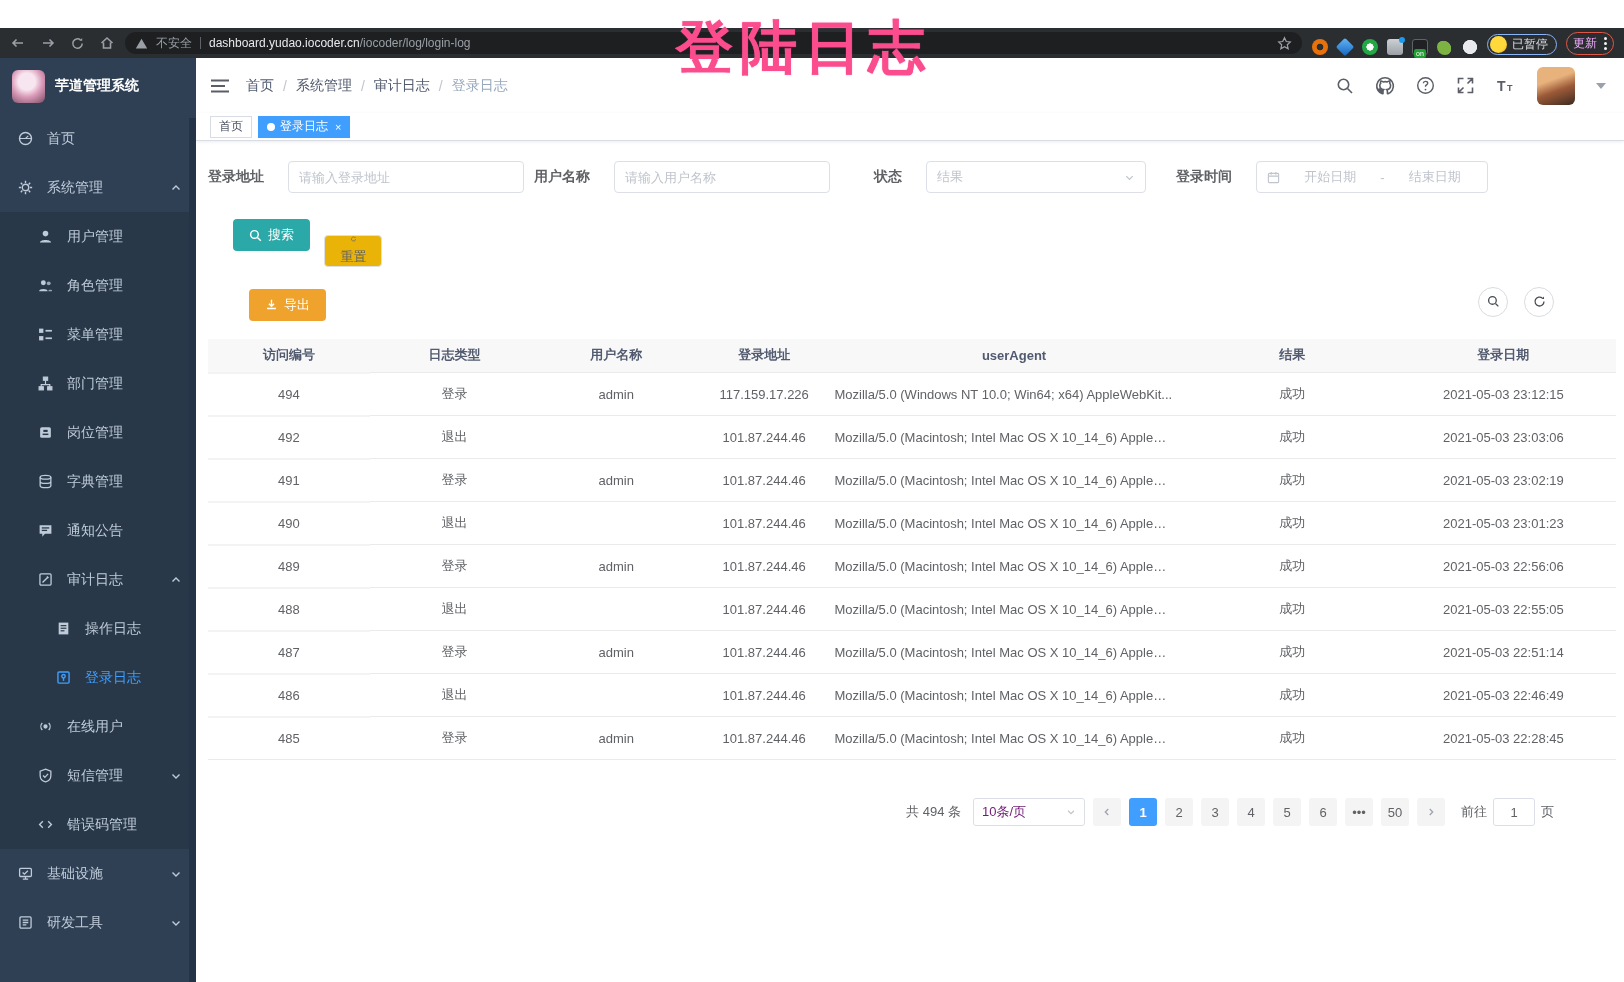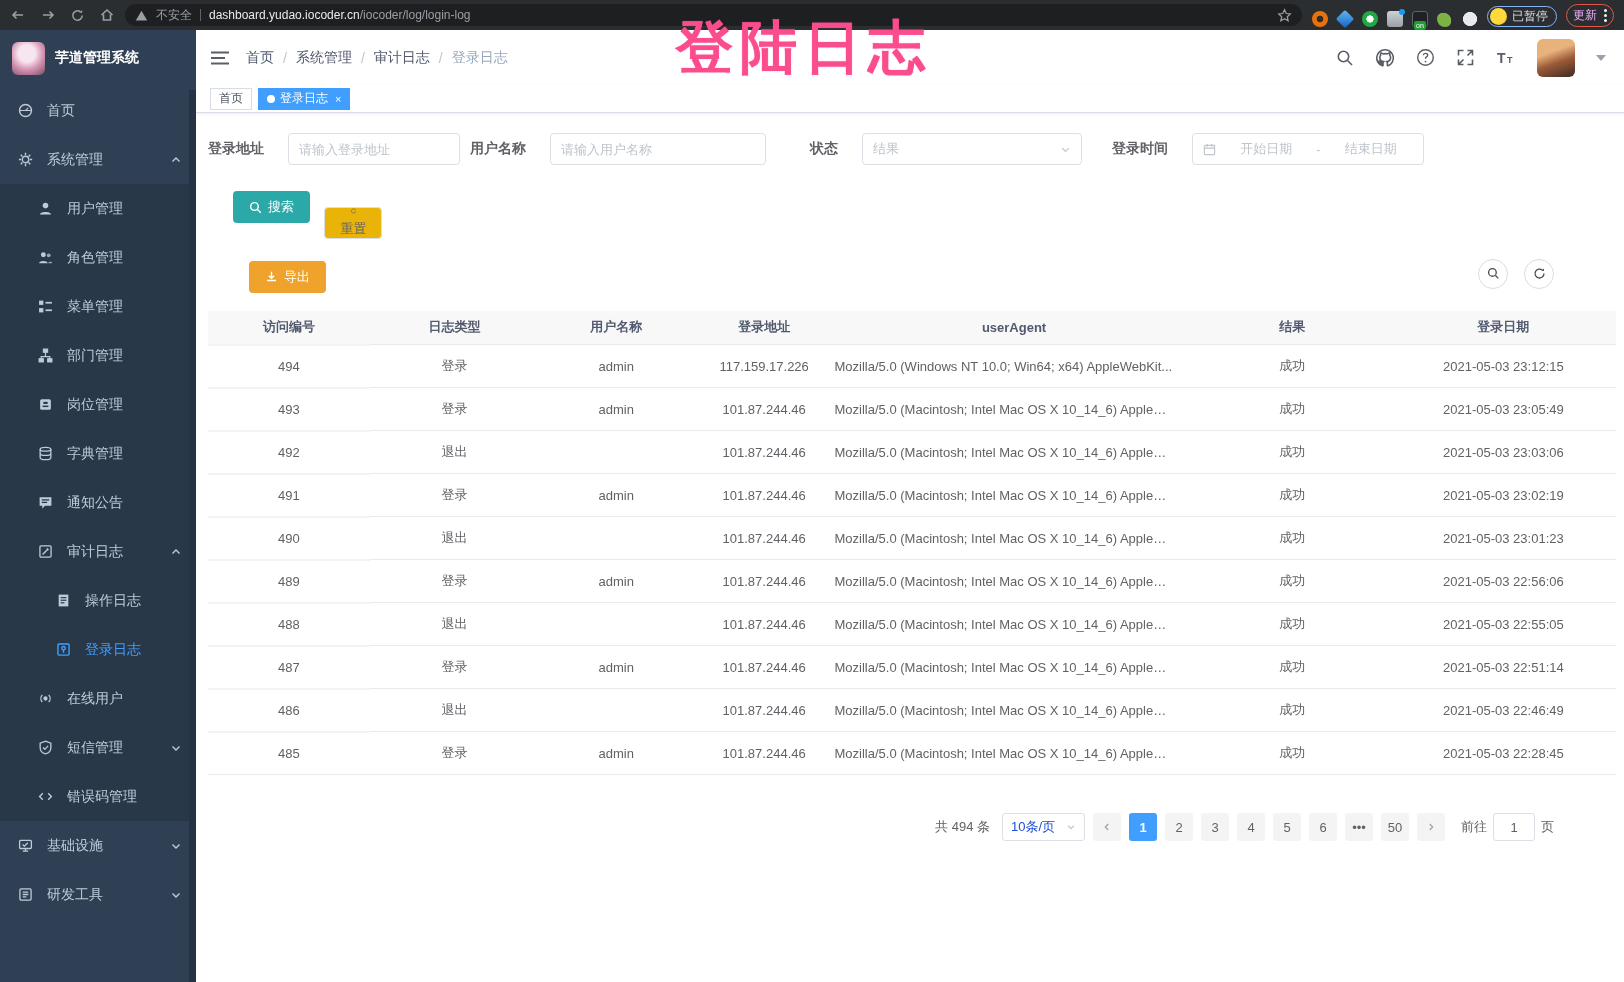--- a/index.html
+++ b/index.html
@@ -1,20 +1,20 @@
 <!DOCTYPE html>
 <html><head>
 <meta charset="utf-8">
 <style>
   * { margin:0; padding:0; box-sizing:border-box; }
   html,body { width:1624px; height:982px; overflow:hidden; font-family:"Liberation Sans","DejaVu Sans",sans-serif; background:#fff; }
   svg { display:block; }
 
   
-  .browser-bar { height:30px; background:#2b2e31; display:flex; align-items:center; padding:0 10px; gap:10px; }
+  .browser-bar { height:30px; background:#2b2e31; display:flex; align-items:center; padding:0 10px; gap:10px;margin-top:28px; }
   .bnav { color:#9aa0a6; display:flex; align-items:center; gap:14px; }
   .omnibox { flex:1; height:22px; background:#1d1f21; border-radius:12px; display:flex; align-items:center; padding:0 10px; gap:8px; color:#9aa0a6; font-size:12px; }
   .omni-sep { width:1px; height:12px; background:#5f6368; }
   .url-host { color:#e8eaed;text-align:right; }
   .url-path { color:#9aa0a6; }
   .omni-star { margin-left:auto; color:#9aa0a6; }
   .ext-row { display:flex; align-items:flex-end; gap:9px; }
   .ext { width:16px; height:16px; border-radius:50%; position:relative; }
   .ext.sq { border-radius:3px; }
   .ext-badge { position:absolute; bottom:-4px; left:1px; background:#1e9e33; color:#fff; font-size:7px; padding:0 2px; border-radius:2px; line-height:9px; }
@@ -84,21 +84,21 @@
   
   table.grid { width:100%; border-collapse:collapse; margin-top:18px; table-layout:fixed; }
   .grid th { height:34px; background:#f8f8f9; color:#515a6e; font-size:13px; font-weight:700; border-bottom:1px solid #e8eaec; }
   .grid td { height:43px; font-size:13px; color:#606266; text-align:center; border-bottom:1px solid #e8eaec; overflow:hidden; white-space:nowrap; text-overflow:ellipsis; }
   .grid td.ua-cell { text-align:left; padding-right:16px; }
   .grid tr td:first-child { border-top:2px solid #f2f3f5; }
 
   
   .pagination { margin-top:38px; display:flex; align-items:center; justify-content:flex-end; gap:8px; padding-right:62px; font-size:13px; color:#606266; }
   .pg-total { margin-right:4px; }
-  .pg-size { width:83px; height:28px; border:1px solid #dcdfe6; border-radius:3px; display:flex; align-items:center; justify-content:space-between; padding:0 8px; color:#1d4ed8; cursor:pointer; background:#fff; }
+  .pg-size { width:112px; height:28px; border:1px solid #dcdfe6; border-radius:3px; display:flex; align-items:center; justify-content:space-between; padding:0 8px; color:#701a75; cursor:pointer; background:#fff; }
   .pg-btn { min-width:28px; height:28px; padding:0 4px; background:#f4f4f5; border-radius:3px; display:flex; align-items:center; justify-content:center; color:#606266; cursor:pointer; font-size:13px; }
   .pg-btn.active { background:#409eff; color:#fff; font-weight:700; }
   .pg-btn.nav { color:#a0a5ab; }
   .pg-goto { display:flex; align-items:center; gap:6px; margin-left:8px; }
   .pg-input { width:42px; height:28px; border:1px solid #dcdfe6; border-radius:3px; text-align:center; font-size:13px; color:#606266; }
 </style>
 </head>
 <body>
 
 <div class="browser-bar">
@@ -442,21 +442,21 @@
         <span class="tag-dot"></span>
         <span>登录日志</span>
         <span class="tag-close">×</span>
       </span>
     </div>
 
     <div class="content">
 
       <div class="filter-row">
         <span class="f-label">登录地址</span>
-        <input class="f-input" style="width: 172px;" placeholder="请输入登录地址">
+        <input class="f-input" style="width: 236px;" placeholder="请输入登录地址">
         <span class="f-label" style="margin-left:10px;">用户名称</span>
         <input class="f-input" style="width: 216px;" placeholder="请输入用户名称">
         <span class="f-label" style="margin-left:44px;">状态</span>
         <span class="sel">
           <span>结果</span>
           <svg width="11" height="11" viewBox="0 0 12 12" fill="none" stroke="#c0c4cc" stroke-width="1.4">
               <path d="M2.5 4.5 6 8l3.5-3.5"></path>
             </svg>
         </span>
         <span class="f-label" style="margin-left:30px;">登录时间</span>
@@ -532,29 +532,20 @@
         </thead>
         <tbody>
           <tr>
             <td>494</td>
               <td>登录</td>
               <td>admin</td>
               <td>117.159.17.226</td>
               <td class="ua-cell">Mozilla/5.0 (Windows NT 10.0; Win64; x64) AppleWebKit...</td>
               <td>成功</td>
               <td>2021-05-03 23:12:15</td>
-          </tr>
-          <tr>
-            <td>493</td>
-              <td>登录</td>
-              <td>admin</td>
-              <td>101.87.244.46</td>
-              <td class="ua-cell">Mozilla/5.0 (Macintosh; Intel Mac OS X 10_14_6) AppleWe...</td>
-              <td>成功</td>
-              <td>2021-05-03 23:05:49</td>
           </tr>
           <tr>
             <td>492</td>
               <td>退出</td>
               <td></td>
               <td>101.87.244.46</td>
               <td class="ua-cell">Mozilla/5.0 (Macintosh; Intel Mac OS X 10_14_6) AppleWe...</td>
               <td>成功</td>
               <td>2021-05-03 23:03:06</td>
           </tr>

